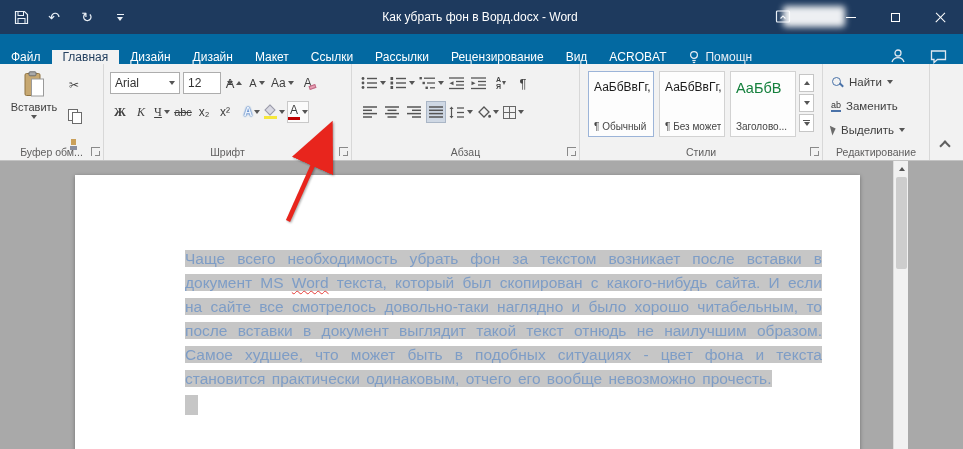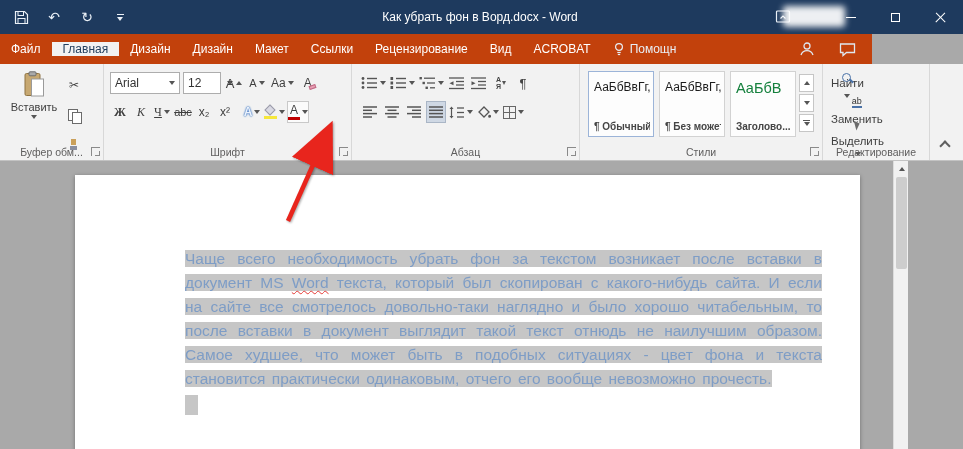--- a/index.html
+++ b/index.html
@@ -21,21 +21,21 @@
   .win-controls { position:absolute; right:0; top:0; height:34px; display:flex; }
   .win-btn { width:45px; height:34px; display:flex; align-items:center; justify-content:center; }
   .min-glyph { width:10px; height:1px; background:#fff; }
   .max-glyph { width:9px; height:9px; border:1px solid #fff; }
   .close-glyph { position:relative; width:11px; height:11px; }
   .close-glyph::before,.close-glyph::after { content:""; position:absolute; left:-1px; top:5px; width:13px; height:1.4px; background:#fff; }
   .close-glyph::before { transform:rotate(45deg); }
   .close-glyph::after { transform:rotate(-45deg); }
 
   
-  .tabrow { position:absolute; left:0; top:34px; width:872px; height:30px; background:#c2410c; display:flex; align-items:center; }
+  .tabrow { position:absolute; left:0; top:34px; width:963px; height:30px; background:#0369a1; display:flex; align-items:flex-end; }
   .tab { display:flex; align-items:center; padding:0 11px; font-size:12px; color:#fff; white-space:nowrap; cursor:default; }
   .tab.active { background:#f2f2f2; color:#24405f; }
   .tab.help { gap:5px; color:#e9eef5; }
   .tabrow-right { margin-left:auto; display:flex; align-items:center; gap:24px; padding-right:16px; }
 
   
   .ribbon { position:absolute; left:0; top:64px; width:963px; height:97px; background:#f2f2f2; border-bottom:1px solid #c3c3c3; color:#444; }
   .rgroup { position:absolute; top:0; height:96px; border-right:1px solid #d8d8d8; }
   .glabel { position:absolute; bottom:2px; left:0; width:100%; text-align:center; font-size:10.5px; color:#5f5e5e; white-space:nowrap; }
   .launcher { position:absolute; right:3px; bottom:4px; width:9px; height:9px; border-left:1px solid #8a8a8a; border-top:1px solid #8a8a8a; }
@@ -89,28 +89,28 @@
     background-image:linear-gradient(#676767,#676767),linear-gradient(#676767,#676767);
     background-size:100% 1px,1px 100%; background-position:center; background-repeat:no-repeat; }
 
   
   .g-styles { left:580px; width:243px; }
   .style-cards { position:absolute; left:8px; top:7px; display:flex; gap:5px; }
   .style-card { width:66px; height:66px; background:#fdfdfd; border:1px solid #d2d2d2; display:flex; flex-direction:column; justify-content:space-between; padding:8px 3px 4px 5px; cursor:default; }
   .style-card.current { border-color:#9cb4d8; }
   .st-preview { font-size:12px; color:#1c1c1c; white-space:nowrap; overflow:hidden; }
   .st-preview.h1 { color:#15803d; font-size:14.5px; }
-  .st-name { font-size:10px; color:#454545; white-space:nowrap; overflow:hidden;font-weight:bold; }
+  .st-name { font-size:10px; color:#454545; white-space:nowrap; overflow:hidden; }
   .style-scroll { position:absolute; right:8px; top:10px; display:flex; flex-direction:column; gap:2px; }
   .ssbtn { width:15px; height:18px; background:#fff; border:1px solid #c6c6c6; display:flex; flex-direction:column; align-items:center; justify-content:center; gap:1px; }
   .ssbtn .bar { width:7px; height:1px; background:#555; }
 
   
   .g-edit { left:823px; width:107px; }
-  .edit-row { position:absolute; left:8px; height:20px; display:flex; align-items:center; gap:5px; font-size:11.5px; color:#3f3f3f; cursor:default;flex-direction:column; }
+  .edit-row { position:absolute; left:8px; height:20px; display:flex; align-items:center; gap:5px; font-size:11.5px; color:#3f3f3f; cursor:default; }
   .mag-ic { position:relative; width:13px; height:13px; }
   .mag-ic::before { content:""; position:absolute; left:1px; top:1px; width:7px; height:7px; border:1.6px solid #4a72a8; border-radius:50%; }
   .mag-ic::after { content:""; position:absolute; left:8px; top:8px; width:5px; height:1.8px; background:#4a72a8; transform:rotate(45deg); }
   .rep-ic { font-size:9px; color:#333; border-bottom:2px solid #4a72a8; line-height:10px; }
   .sel-ic { width:0; height:0; border-left:5px solid #6b6b6b; border-top:4px solid transparent; border-bottom:6px solid transparent; transform:rotate(-15deg); }
   .collapse-chev { position:absolute; right:14px; bottom:10px; width:8px; height:8px; border-left:2px solid #5f5f5f; border-top:2px solid #5f5f5f; transform:rotate(45deg); cursor:default; }
 
   
   .docarea { position:absolute; left:0; top:161px; width:908px; height:288px; background:#a9a9a9; }
   .page { position:absolute; left:75px; top:14px; width:785px; height:280px; background:#fff; box-shadow:0 1px 4px rgba(0,0,0,.35); }
@@ -173,20 +173,21 @@
     </div>
   </div>
 
   <div class="tabrow">
     <span class="tab">Файл</span>
     <span class="tab active">Главная</span>
     <span class="tab">Дизайн</span>
     <span class="tab">Дизайн</span>
     <span class="tab">Макет</span>
     <span class="tab">Ссылки</span>
+    <span class="tab">Рассылки</span>
     <span class="tab">Рецензирование</span>
     <span class="tab">Вид</span>
     <span class="tab">ACROBAT</span>
     <span class="tab help">
       <svg class="ic" width="12" height="14" viewBox="0 0 12 14">
         <circle cx="6" cy="5" r="3.4" fill="none" stroke="#e9eef5" stroke-width="1.2"></circle>
         <line x1="4.3" y1="10.5" x2="7.7" y2="10.5" stroke="#e9eef5" stroke-width="1.2"></line>
         <line x1="4.8" y1="12.5" x2="7.2" y2="12.5" stroke="#e9eef5" stroke-width="1.2"></line>
       </svg>
       <span>Помощн</span>

